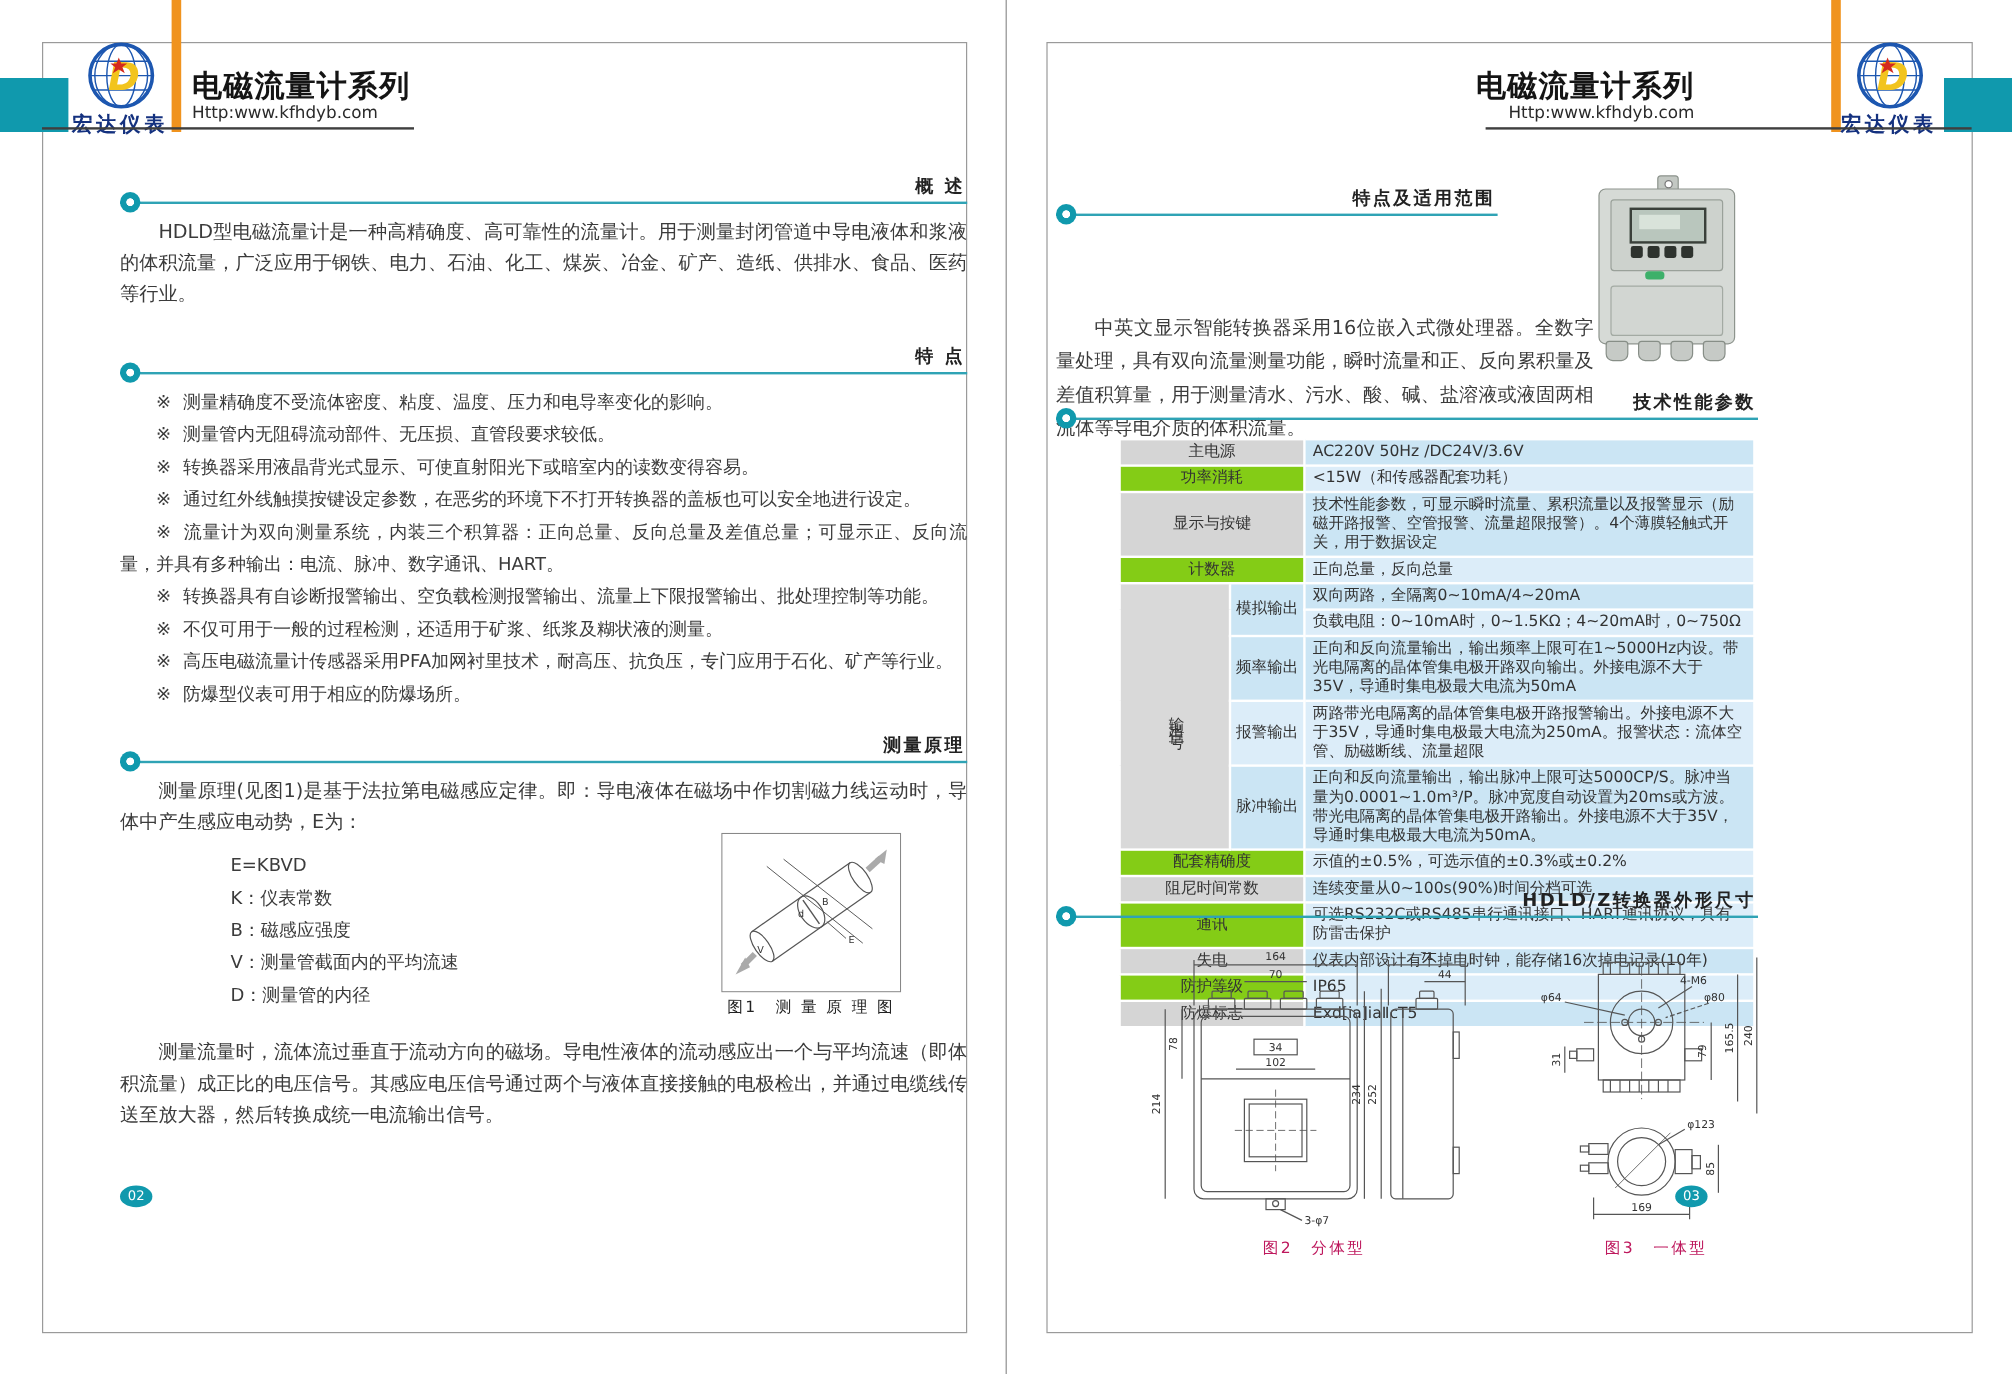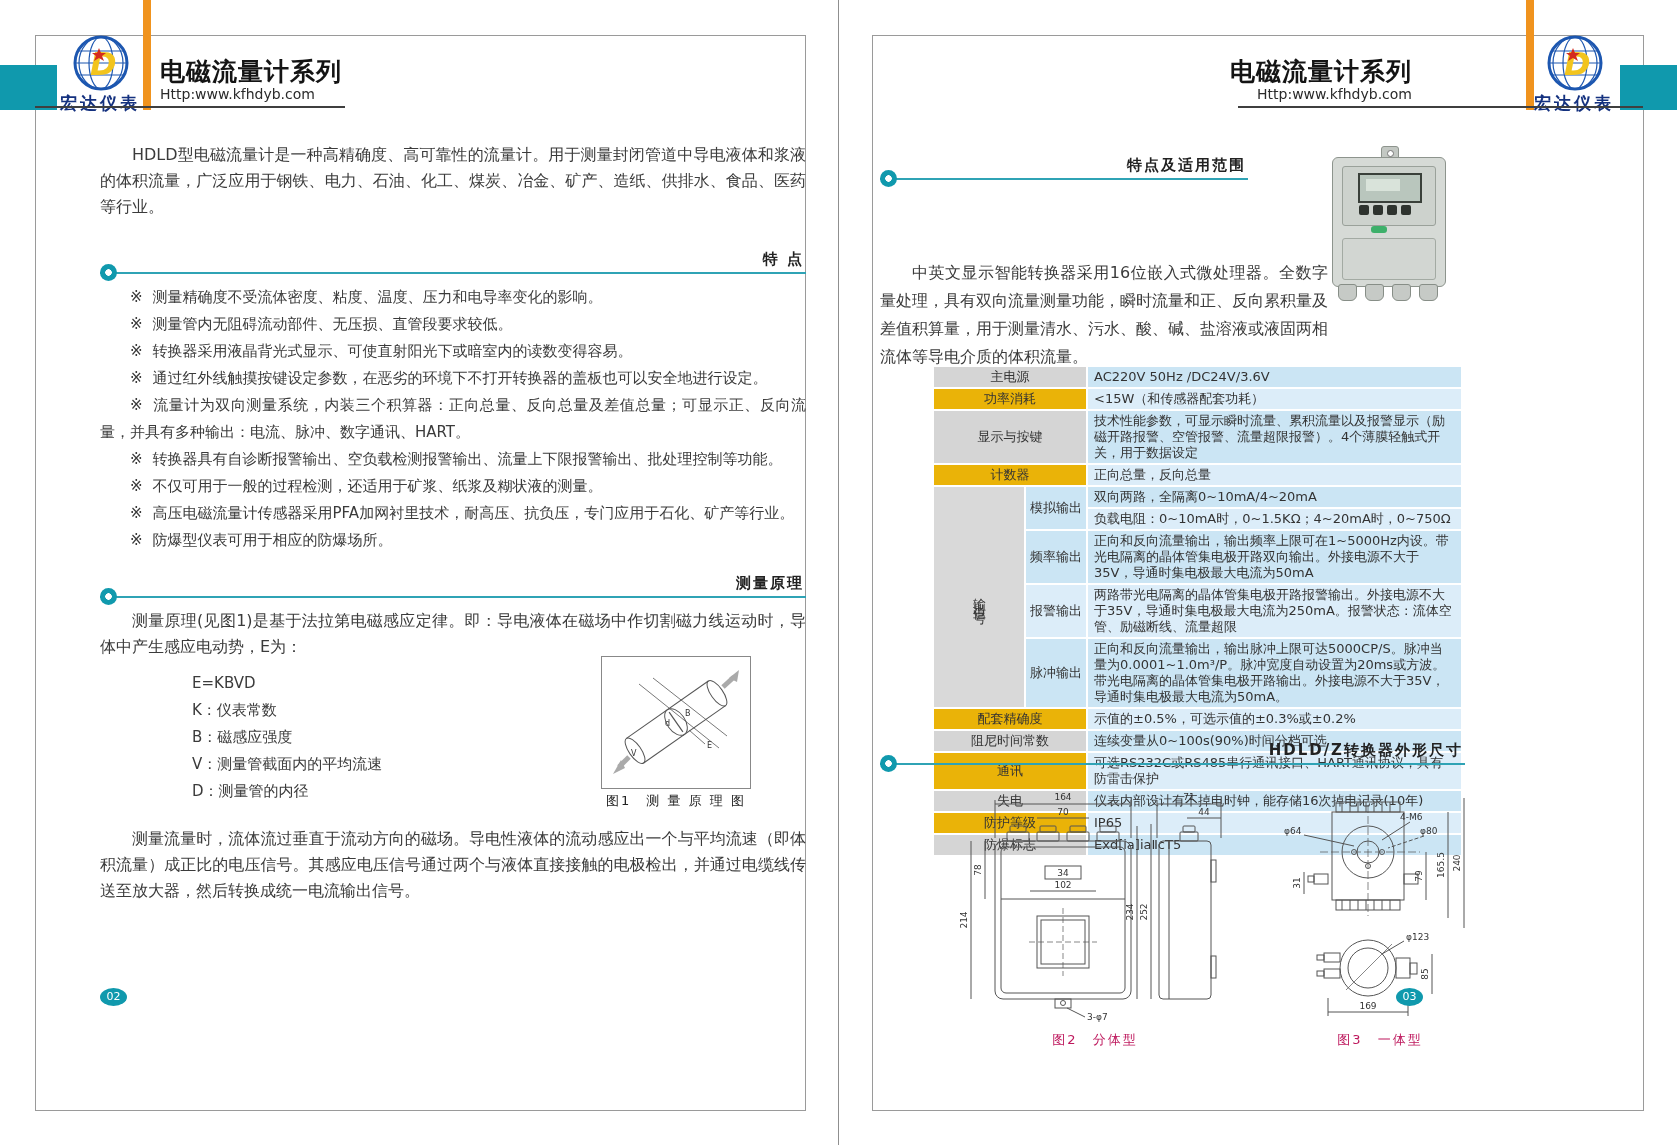--- a/index.html
+++ b/index.html
@@ -31,21 +31,21 @@
   .fig1-cap{position:absolute;right:30px;top:122px;width:200px;text-align:center;
             font-size:13px;color:#222;letter-spacing:2px;}
   .page-num{position:absolute;width:27px;height:18px;background:#1099ad;border-radius:50%;
             color:#fff;font-size:11px;line-height:18px;text-align:center;}
   
   .spec-table{border-collapse:collapse;width:531px;table-layout:fixed;font-size:13px;}
   .spec-table td{border:2px solid #fff;padding:2px 6px;line-height:16px;vertical-align:middle;color:#333;}
   .spec-table td.lbl{text-align:center;padding:2px 2px;}
   .spec-table td.sub{text-align:center;padding:2px 2px;}
   .spec-table tr.a td.lbl{background:#d5d5d5;}
-  .spec-table tr.b td.lbl{background:#eab308;}
+  .spec-table tr.b td.lbl{background:#84cc16;}
   .spec-table tr.a td.val,.spec-table tr.a td.sub{background:#cbe5f4;}
   .spec-table tr.b td.val,.spec-table tr.b td.sub{background:#dcedf9;}
   .spec-table td.vert{writing-mode:vertical-rl;text-orientation:upright;letter-spacing:5px;
                       background:#d9d9d9 !important;text-align:center;padding:4px 0;}
   .fig-cap{font-size:13px;color:#be185d;text-align:center;letter-spacing:2px;margin-top:2px;}
   
   .photo{position:absolute;left:1330px;top:146px;width:118px;height:156px;}
   .tx-bracket{position:absolute;left:51px;top:0;width:16px;height:12px;background:#c3c8c3;
               border:1px solid #8d948d;border-radius:3px 3px 0 0;}
   .tx-bracket:after{content:"";position:absolute;left:5px;top:3px;width:5px;height:5px;
@@ -108,20 +108,24 @@
       <polygon points="33,14 35,19 40,19 36,22 38,27 33,24 28,27 30,22 26,19 31,19" fill="#d42a1e"></polygon>
     </svg>
   </div>
   <div class="abs brand-name" style="left:1534px;top:92px;">宏达仪表</div>
   <div class="abs series-title r" style="left:1100px;top:55px;width:312px;">电磁流量计系列</div>
   <div class="abs site-url r" style="left:1100px;top:86px;width:312px;">Http:www.kfhdyb.com</div>
   <div class="header-underline" style="left:1238px;top:106px;width:405px;"></div>
 
   <div class="abs" style="left:100px;top:142px;width:706px;">
 
+    <div class="sec-head">
+      <span class="donut"></span>
+      <span class="sec-title">概 述</span>
+    </div>
     <p class="body-p">HDLD型电磁流量计是一种高精确度、高可靠性的流量计。用于测量封闭管道中导电液体和浆液的体积流量，广泛应用于钢铁、电力、石油、化工、煤炭、冶金、矿产、造纸、供排水、食品、医药等行业。</p>
 
     <div class="sec-head" style="margin-top:26px;">
       <span class="donut"></span>
       <span class="sec-title">特 点</span>
     </div>
     <div class="features">
       <p class="feat"><span class="mark">※</span><span>测量精确度不受流体密度、粘度、温度、压力和电导率变化的影响。</span></p>
       <p class="feat"><span class="mark">※</span><span>测量管内无阻碍流动部件、无压损、直管段要求较低。</span></p>
       <p class="feat"><span class="mark">※</span><span>转换器采用液晶背光式显示、可使直射阳光下或暗室内的读数变得容易。</span></p>
@@ -208,20 +212,26 @@
       <div class="tx-door"></div>
     </div>
     <div class="tx-glands">
       <div class="tx-gland"></div>
       <div class="tx-gland"></div>
       <div class="tx-gland"></div>
       <div class="tx-gland"></div>
     </div>
   </div>
 
+  <div class="abs" style="left:880px;top:322px;width:585px;">
+    <div class="sec-head">
+      <span class="donut"></span>
+      <span class="sec-title">技术性能参数</span>
+    </div>
+  </div>
 
   <div class="abs" style="left:932px;top:365px;">
     <table class="spec-table">
       <colgroup>
           <col style="width:92px">
           <col style="width:62px">
           <col>
         </colgroup>
       <tbody>
       <tr class="a">

